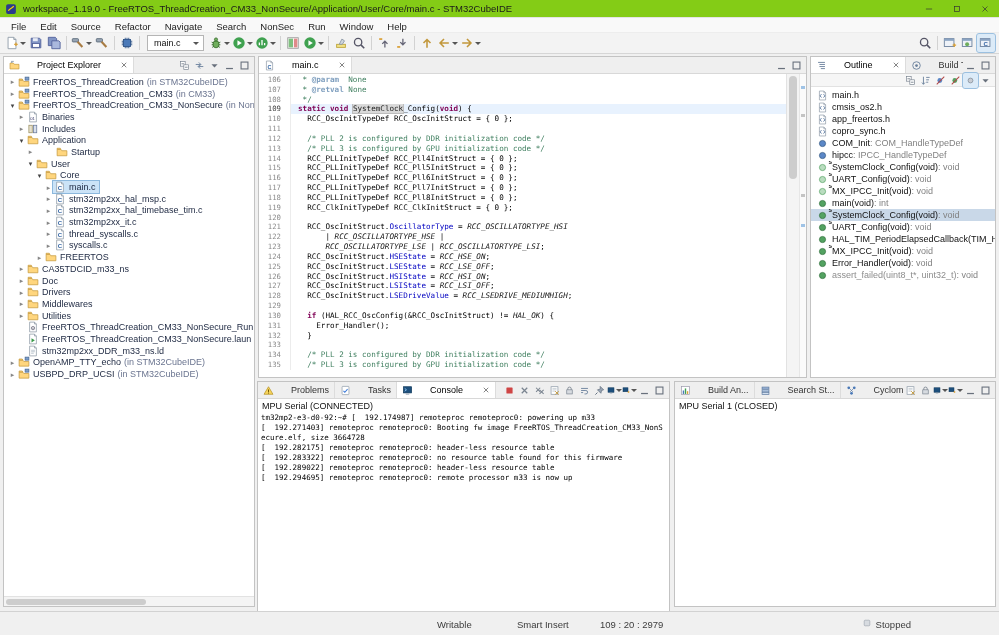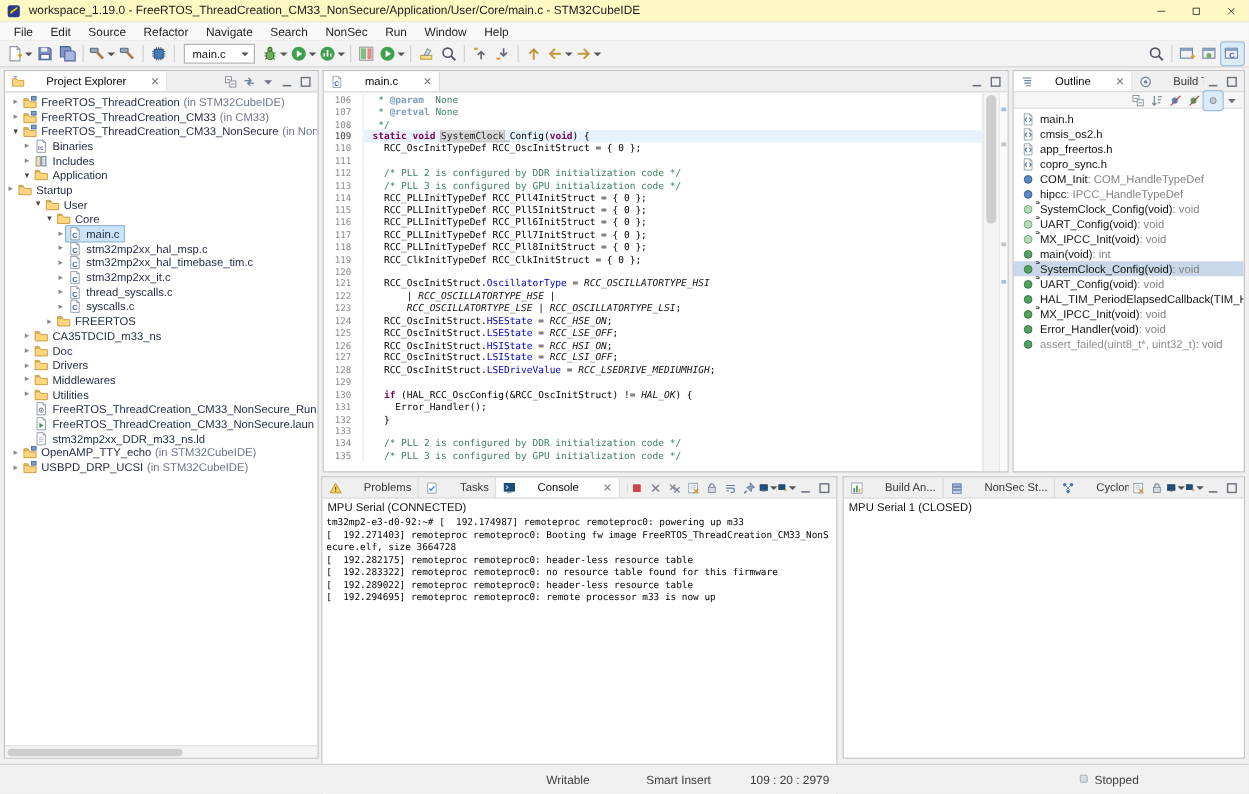--- a/index.html
+++ b/index.html
@@ -1,21 +1,21 @@
 <!DOCTYPE html>
 <html><head>
 <meta charset="utf-8">
 <style>
   *{box-sizing:border-box;margin:0;padding:0}
   html,body{width:999px;height:635px;overflow:hidden}
   body{font-family:"Liberation Sans",sans-serif;background:#ececec;font-size:9.5px;color:#222}
   .workbench{position:relative;width:999px;height:635px;background:#f0f0f0}
 
   
-  .titlebar{height:18px;background:#fef9c3;border-bottom:1px solid #e4e4e4;display:flex;align-items:center;padding-left:5px}
+  .titlebar{height:18px;background:#84cc16;border-bottom:1px solid #e4e4e4;display:flex;align-items:center;padding-left:5px}
   .app-ic{width:12px;height:12px;display:inline-flex;flex:none}
   .title-text{margin-left:6px;font-size:9.5px;color:#1b1b1b;white-space:nowrap}
   .win-controls{margin-left:auto;display:flex;height:18px}
   .win-btn{width:28px;height:18px;display:flex;align-items:center;justify-content:center}
   .win-btn .ic{width:10px;height:10px}
   .menubar{height:15px;background:#f9f9f9;display:flex;align-items:flex-end;padding-left:4px;border-bottom:1px solid #ededed}
   .menu-item{padding:0 7px;font-size:9.5px;color:#222;white-space:nowrap}
   .toolbar{height:21px;background:#f3f3f3;border-bottom:1px solid #d6d6d6;display:flex;align-items:center;padding:0 4px}
   .tb-group{display:flex;align-items:center}
   .tb-right{margin-left:auto}
@@ -499,21 +499,21 @@
           <span class="lblwrap">
             <span class="ic tree-ic" style="width: 12px; height: 12px;">
               <svg viewBox="0 0 16 16">
                 <path d="M1.5 4.5h5l1.2 1.8h6.8V13H1.5z" fill="#ffd67e" stroke="#c59b40"></path>
                 <path d="M1.5 4.5V3h4.2l.8 1.5z" fill="#ffd67e" stroke="#c59b40"></path>
               </svg>
             </span>
             <span class="tree-label">Application</span>
           </span>
         </div>
-        <div class="tree-row" style="">
+        <div class="tree-row" style="padding-left: 22px; gap: 20px;">
           <span class="tw">▸</span>
           <span class="lblwrap">
             <span class="ic tree-ic" style="width: 12px; height: 12px;">
               <svg viewBox="0 0 16 16">
                 <path d="M1.5 4.5h5l1.2 1.8h6.8V13H1.5z" fill="#ffd67e" stroke="#c59b40"></path>
                 <path d="M1.5 4.5V3h4.2l.8 1.5z" fill="#ffd67e" stroke="#c59b40"></path>
               </svg>
             </span>
             <span class="tree-label">Startup</span>
           </span>
@@ -1302,21 +1302,21 @@
             <span class="tab-label">Build An...</span>
           </div>
           <div class="tab">
             <span class="ic " style="width: 11px; height: 11px;">
               <svg viewBox="0 0 16 16">
                 <rect x="3" y="3" width="10" height="3" fill="#9db6d8" stroke="#5d7aa0"></rect>
                 <rect x="3" y="7" width="10" height="3" fill="#b8cbe4" stroke="#5d7aa0"></rect>
                 <rect x="3" y="11" width="10" height="3" fill="#d2dfef" stroke="#5d7aa0"></rect>
               </svg>
             </span>
-            <span class="tab-label">NonSec St...</span>
+            <span class="tab-label">Search St...</span>
           </div>
           <div class="tab">
             <span class="ic " style="width: 11px; height: 11px;">
               <svg viewBox="0 0 16 16">
                 <circle cx="4" cy="4" r="2" fill="#4a79b8"></circle>
                 <circle cx="12" cy="4" r="2" fill="#4a79b8"></circle>
                 <circle cx="8" cy="12" r="2" fill="#4a79b8"></circle>
                 <path d="M5 5l5 5M11 5l-5 5" stroke="#5d7aa0"></path>
               </svg>
             </span>

